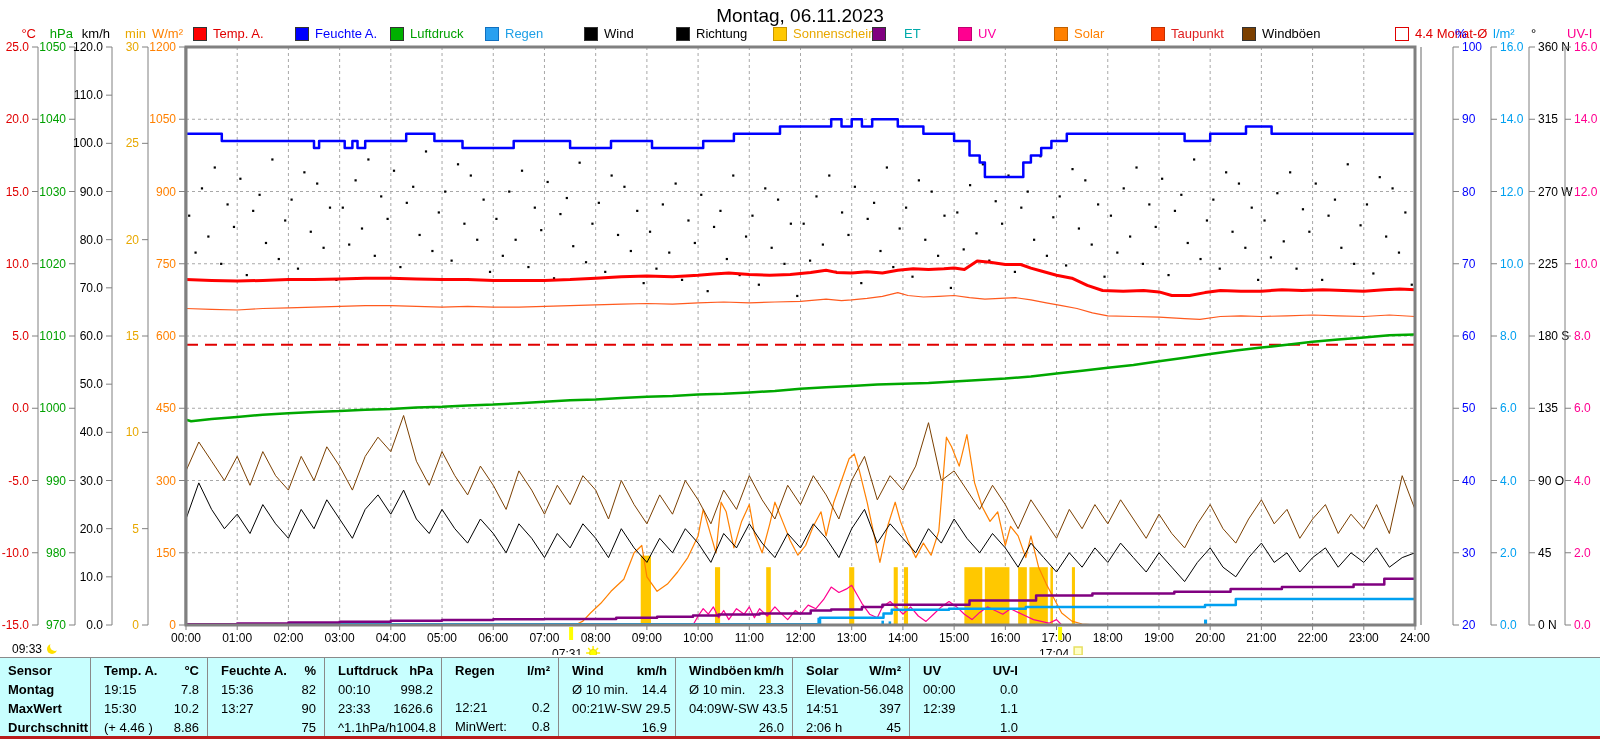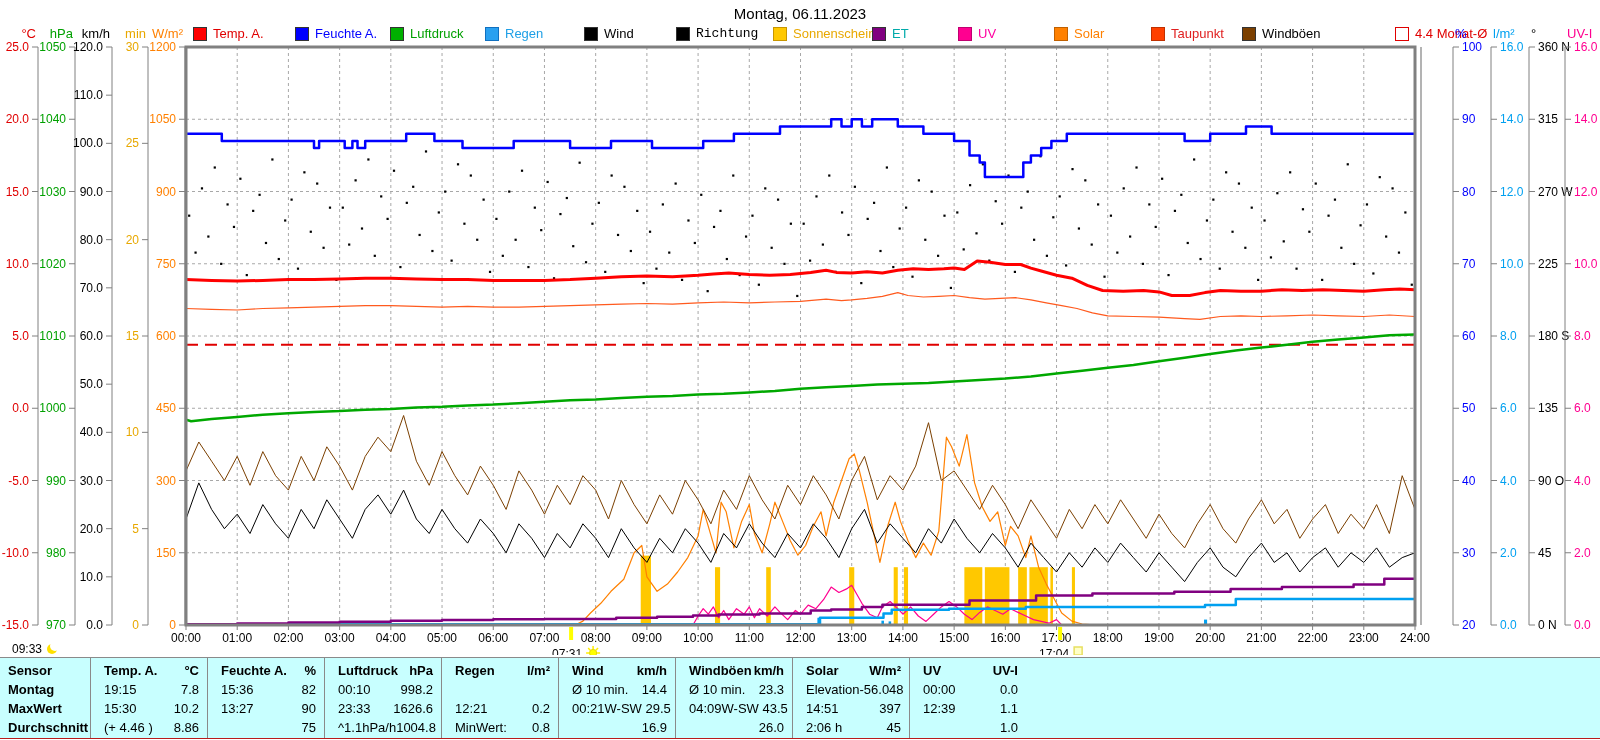--- a/index.html
+++ b/index.html
@@ -1,26 +1,26 @@
 <!DOCTYPE html>
 <html><head>
 <meta charset="utf-8">
 <style>
   html,body{margin:0;padding:0;background:#fff;}
   #screen{position:relative;width:1600px;height:740px;background:#fff;overflow:hidden;
           font-family:"Liberation Sans",sans-serif;}
   #chart-title{position:absolute;top:5px;left:0;width:1600px;text-align:center;
-               font-size:15px;color:#000;}
+               font-size:19px;color:#000;}
   #legend{position:absolute;top:26px;left:0;width:1600px;height:16px;}
   .leg-item{position:absolute;top:0;height:15px;display:flex;align-items:center;font-size:13px;white-space:nowrap;}
   .leg-box{display:inline-block;width:12px;height:12px;margin-right:6px;border:1px solid #333;}
   #chart-svg{position:absolute;top:0;left:0;}
   svg text{font-family:"Liberation Sans",sans-serif;}
   #weather-table{position:absolute;top:657px;left:0;width:1600px;height:82px;
-                 background:#C8FFFF;border-top:1px solid #8a8a8a;border-bottom:1px solid #b91c1c;
+                 background:#C8FFFF;border-top:1px solid #8a8a8a;border-bottom:3px solid #b91c1c;
                  display:flex;box-sizing:border-box;}
   .tcol{display:flex;flex-direction:column;box-sizing:border-box;padding-top:3px;}
   .tcol-first{width:90px;}
   .tcol-group{width:117px;border-left:1px solid #8a8a8a;}
   .trow{display:flex;justify-content:space-between;height:19px;line-height:19px;
         font-size:13px;color:#000;padding:0 8px 0 13px;white-space:nowrap;}
   .tcol-first .trow{padding-left:8px;font-weight:bold;}
   .thead{font-weight:bold;}
   .tval{text-align:right;}
 </style>
@@ -43,29 +43,29 @@
         <span>Luftdruck</span>
       </div>
       <div class="leg-item" style="left: 485px; color: rgb(30, 159, 230);">
         <span class="leg-box" style="background: rgb(41, 160, 240); border-color: rgb(16, 112, 192);"></span>
         <span>Regen</span>
       </div>
       <div class="leg-item" style="left: 584px; color: rgb(0, 0, 0);">
         <span class="leg-box" style="background: rgb(0, 0, 0); border-color: rgb(51, 51, 51);"></span>
         <span>Wind</span>
       </div>
-      <div class="leg-item" style="left: 676px; color: rgb(0, 0, 0); font-family: Liberation Mono, monospace;">
+      <div class="leg-item" style="left: 676px; color: rgb(0, 0, 0);">
         <span class="leg-box" style="background: rgb(0, 0, 0); border-color: rgb(51, 51, 51);"></span>
         <span>Richtung</span>
       </div>
       <div class="leg-item" style="left: 773px; color: rgb(232, 168, 0);">
         <span class="leg-box" style="background: rgb(255, 200, 0); border-color: rgb(200, 150, 0);"></span>
         <span>Sonnenschein</span>
       </div>
-      <div class="leg-item" style="left: 872px; color: rgb(0, 170, 170);">
+      <div class="leg-item" style="left: 872px; color: rgb(0, 170, 170); gap: 12px;">
         <span class="leg-box" style="background: rgb(128, 0, 128); border-color: rgb(51, 51, 51);"></span>
         <span>ET</span>
       </div>
       <div class="leg-item" style="left: 958px; color: rgb(255, 0, 160);">
         <span class="leg-box" style="background: rgb(255, 0, 144); border-color: rgb(192, 0, 112);"></span>
         <span>UV</span>
       </div>
       <div class="leg-item" style="left: 1054px; color: rgb(255, 128, 0);">
         <span class="leg-box" style="background: rgb(255, 128, 0); border-color: rgb(192, 96, 0);"></span>
         <span>Solar</span>

